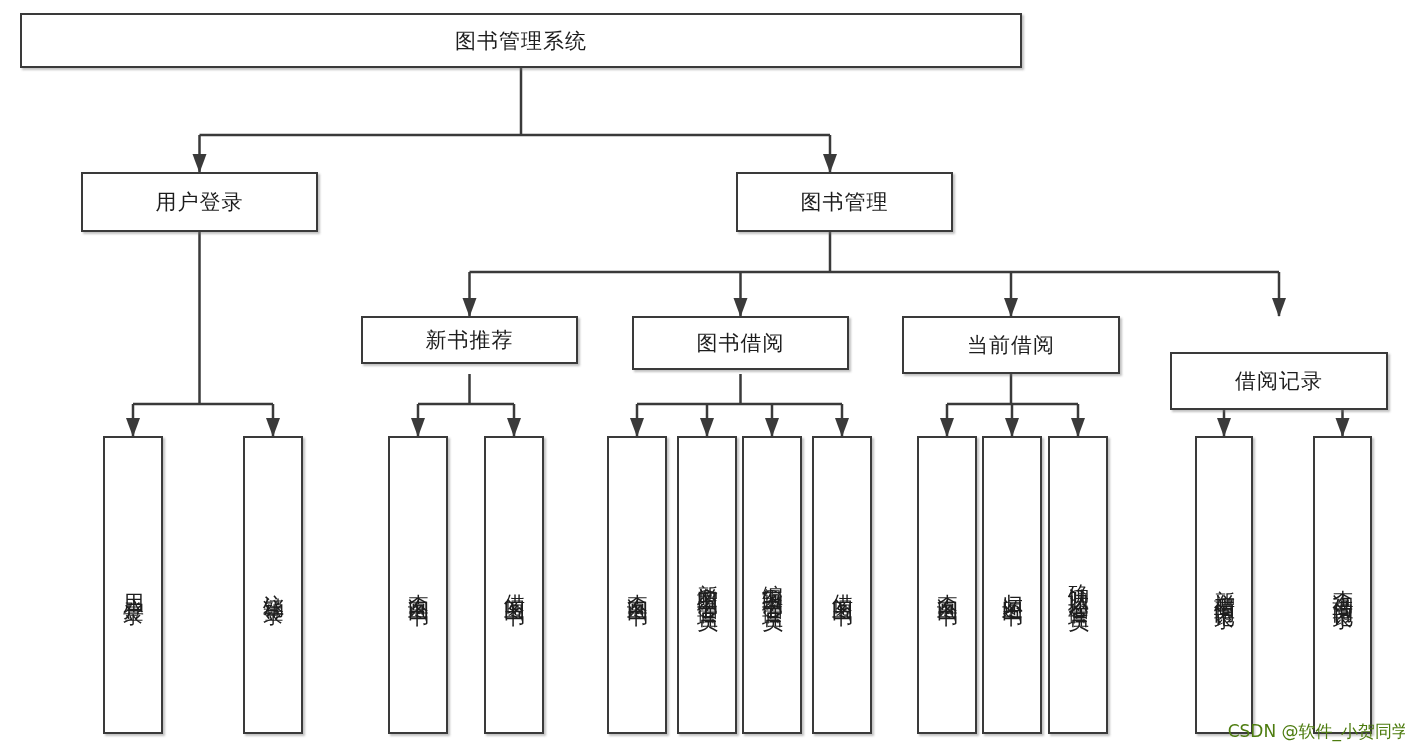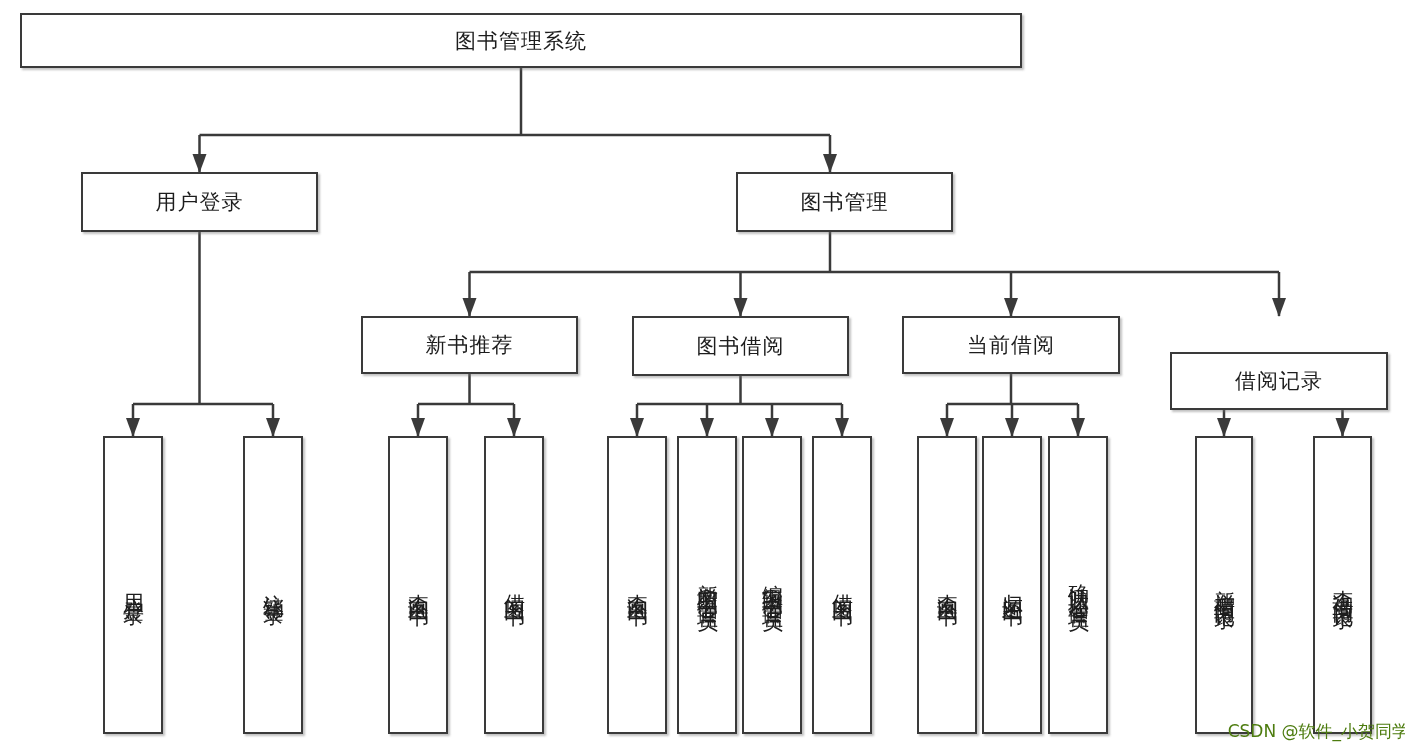--- a/index.html
+++ b/index.html
@@ -126,24 +126,24 @@
   <div id="nodes">
       <div class="node h" style="left: 20px; top: 13px; width: 1002px; height: 55px;">
         <span class="htext">图书管理系统</span>
       </div>
       <div class="node h" style="left: 81px; top: 172px; width: 237px; height: 60px;">
         <span class="htext">用户登录</span>
       </div>
       <div class="node h" style="left: 712px; top: 172px; width: 217px; height: 60px; margin-left: 24px;">
         <span class="htext">图书管理</span>
       </div>
-      <div class="node h" style="left: 361px; top: 316px; width: 217px; height: 58px;">
+      <div class="node h" style="left: 361px; top: 316px; width: 217px; height: 48px;">
         <span class="htext">新书推荐</span>
       </div>
-      <div class="node h" style="left: 632px; top: 316px; width: 217px; height: 60px; font-family: Liberation Serif, serif;">
+      <div class="node h" style="left: 632px; top: 316px; width: 217px; height: 54px; font-family: Liberation Serif, serif;">
         <span class="htext">图书借阅</span>
       </div>
       <div class="node h" style="left: 902px; top: 316px; width: 218px; height: 58px;">
         <span class="htext">当前借阅</span>
       </div>
       <div class="node h" style="left: 1170px; top: 316px; width: 218px; height: 58px; margin-top: 36px;">
         <span class="htext">借阅记录</span>
       </div>
       <div class="node v" style="left: 103px; top: 436px; width: 60px; height: 298px;">
         <span class="vtext">用户登录</span>

